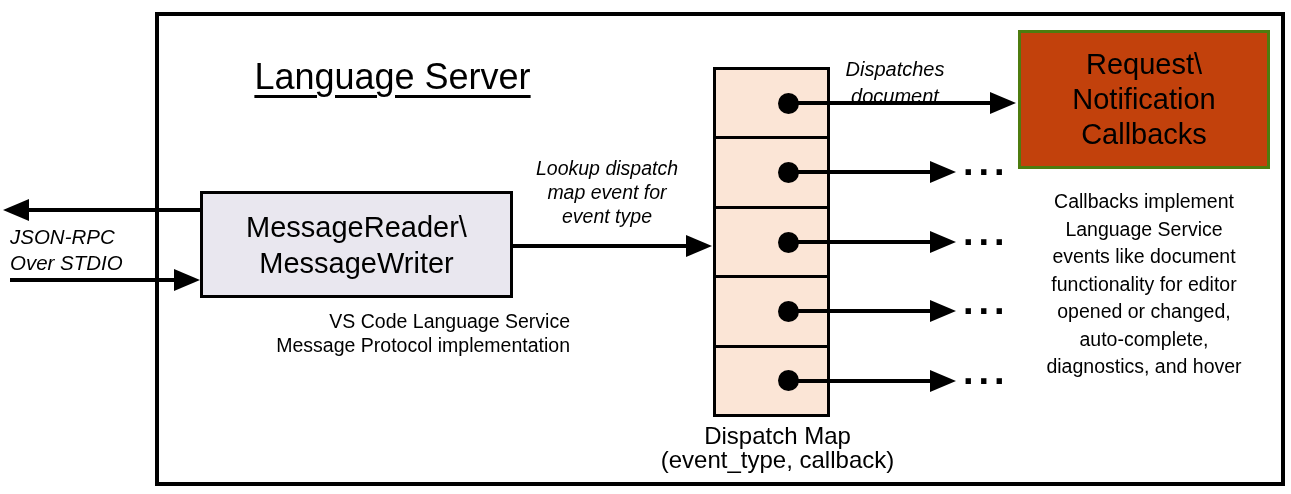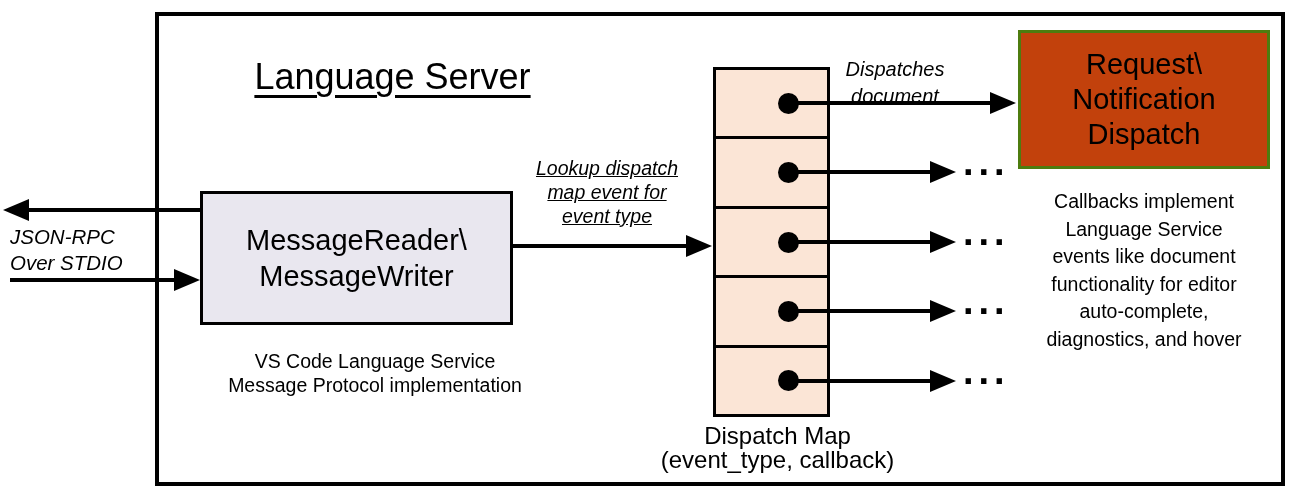--- a/index.html
+++ b/index.html
@@ -7,32 +7,32 @@
     position:relative;width:1291px;height:494px;background:#ffffff;
     font-family:"Liberation Sans",sans-serif;color:#000;overflow:hidden;
   }
   .abs{position:absolute;}
   
   .outer-box{left:155px;top:12px;width:1130px;height:474px;border:4px solid #000;box-sizing:border-box;background:transparent;}
   
   .title{left:200px;top:53px;width:385px;text-align:center;font-size:36px;line-height:48px;font-weight:400;}
   .title span{text-decoration:underline;text-underline-offset:6px;text-decoration-thickness:3px;}
   
-  .msg-box{left:200px;top:191px;width:313px;height:134px;border:3px solid #000;box-sizing:border-box;
+  .msg-box{left:200px;top:191px;width:313px;height:107px;border:3px solid #000;box-sizing:border-box;
     background:#e9e7ef;display:flex;flex-direction:column;align-items:center;justify-content:center;
     font-size:29px;line-height:36px;text-align:center;}
-  .msg-caption{left:180px;top:310px;width:390px;text-align:center;font-size:19.5px;line-height:23.5px;margin-top:40px;}
+  .msg-caption{left:180px;top:310px;width:390px;text-align:right;font-size:19.5px;line-height:23.5px;}
   
   .hline{background:#000;height:4px;}
   .head-right{width:0;height:0;border-top:11px solid transparent;border-bottom:11px solid transparent;border-left:26px solid #000;}
   .head-left{width:0;height:0;border-top:11px solid transparent;border-bottom:11px solid transparent;border-right:26px solid #000;}
   
   .io-label{left:10px;top:224px;width:170px;text-align:left;font-style:italic;font-size:20.5px;line-height:26px;}
   
-  .lookup-label{left:513px;top:156px;width:188px;text-align:center;font-style:italic;font-size:19.5px;line-height:24px;text-decoration:underline;}
+  .lookup-label{left:513px;top:156px;width:188px;text-align:center;font-style:italic;font-size:19.5px;line-height:24px;}
   
   .dispatch-map{left:713px;top:67px;width:117px;height:350px;border:3px solid #000;box-sizing:border-box;
     background:#fbe5d6;display:flex;flex-direction:column;}
   .dispatch-cell{flex:1;position:relative;border-bottom:3px solid #000;}
   .dispatch-cell:last-child{border-bottom:none;}
   .dot{position:absolute;width:21px;height:21px;border-radius:50%;background:#000;left:62px;top:50%;margin-top:-10.5px;}
   
   .dispatches-label{left:805px;top:40px;width:180px;text-align:center;font-style:italic;font-size:20px;line-height:27px;margin-top:16px;}
   
   .cb-box{left:1018px;top:30px;width:252px;height:139px;border:3px solid #4d7c0f;box-sizing:border-box;
@@ -122,25 +122,26 @@
   <div class="abs head-right" style="left:930px;top:300px;"></div>
   <div class="abs ellipsis" style="left:963px;top:282px;">...</div>
 
   <div class="abs hline" style="left:786px;top:379px;width:146px;"></div>
   <div class="abs head-right" style="left:930px;top:370px;"></div>
   <div class="abs ellipsis" style="left:963px;top:352px;">...</div>
 
   <div class="abs cb-box">
     <div>Request\</div>
     <div>Notification</div>
-    <div>Dispatch</div>
+    <div>Callbacks</div>
   </div>
 
   <div class="abs cb-note">
     <div>Callbacks implement</div>
     <div>Language Service</div>
     <div>events like document</div>
     <div>functionality for editor</div>
+    <div>opened or changed,</div>
     <div>auto-complete,</div>
     <div>diagnostics, and hover</div>
   </div>
 
 </div>
 
 </body></html>

